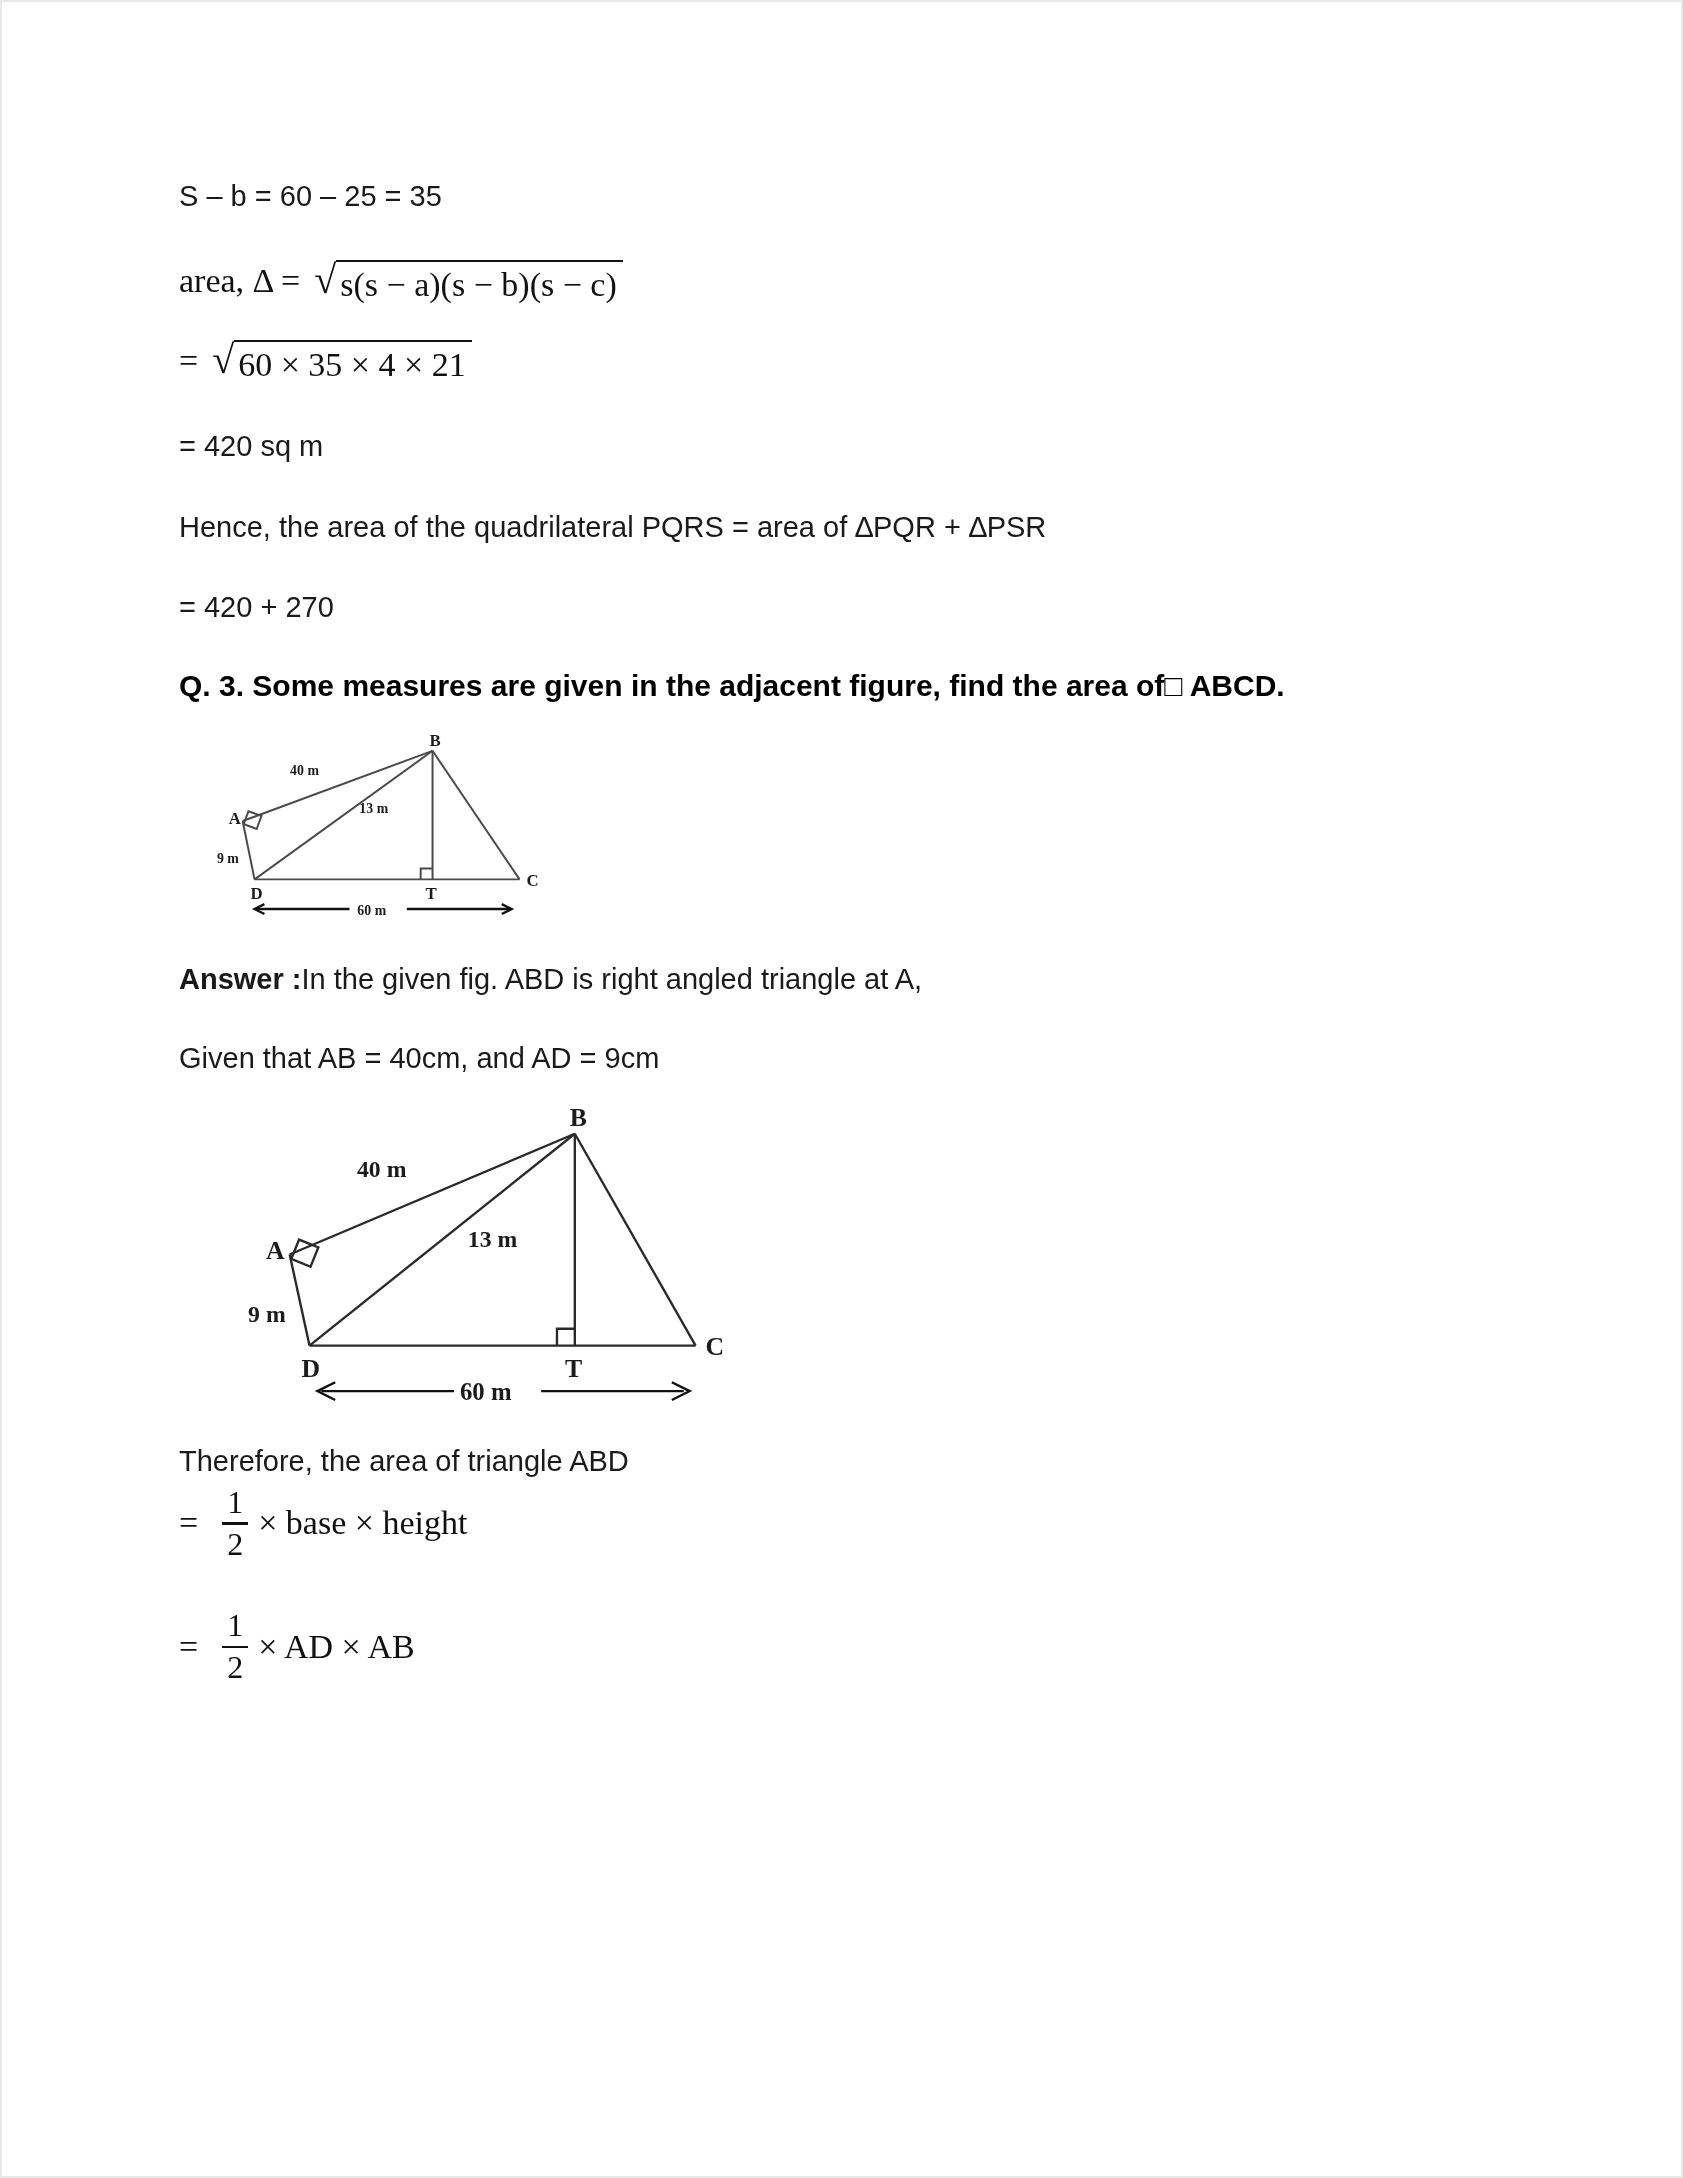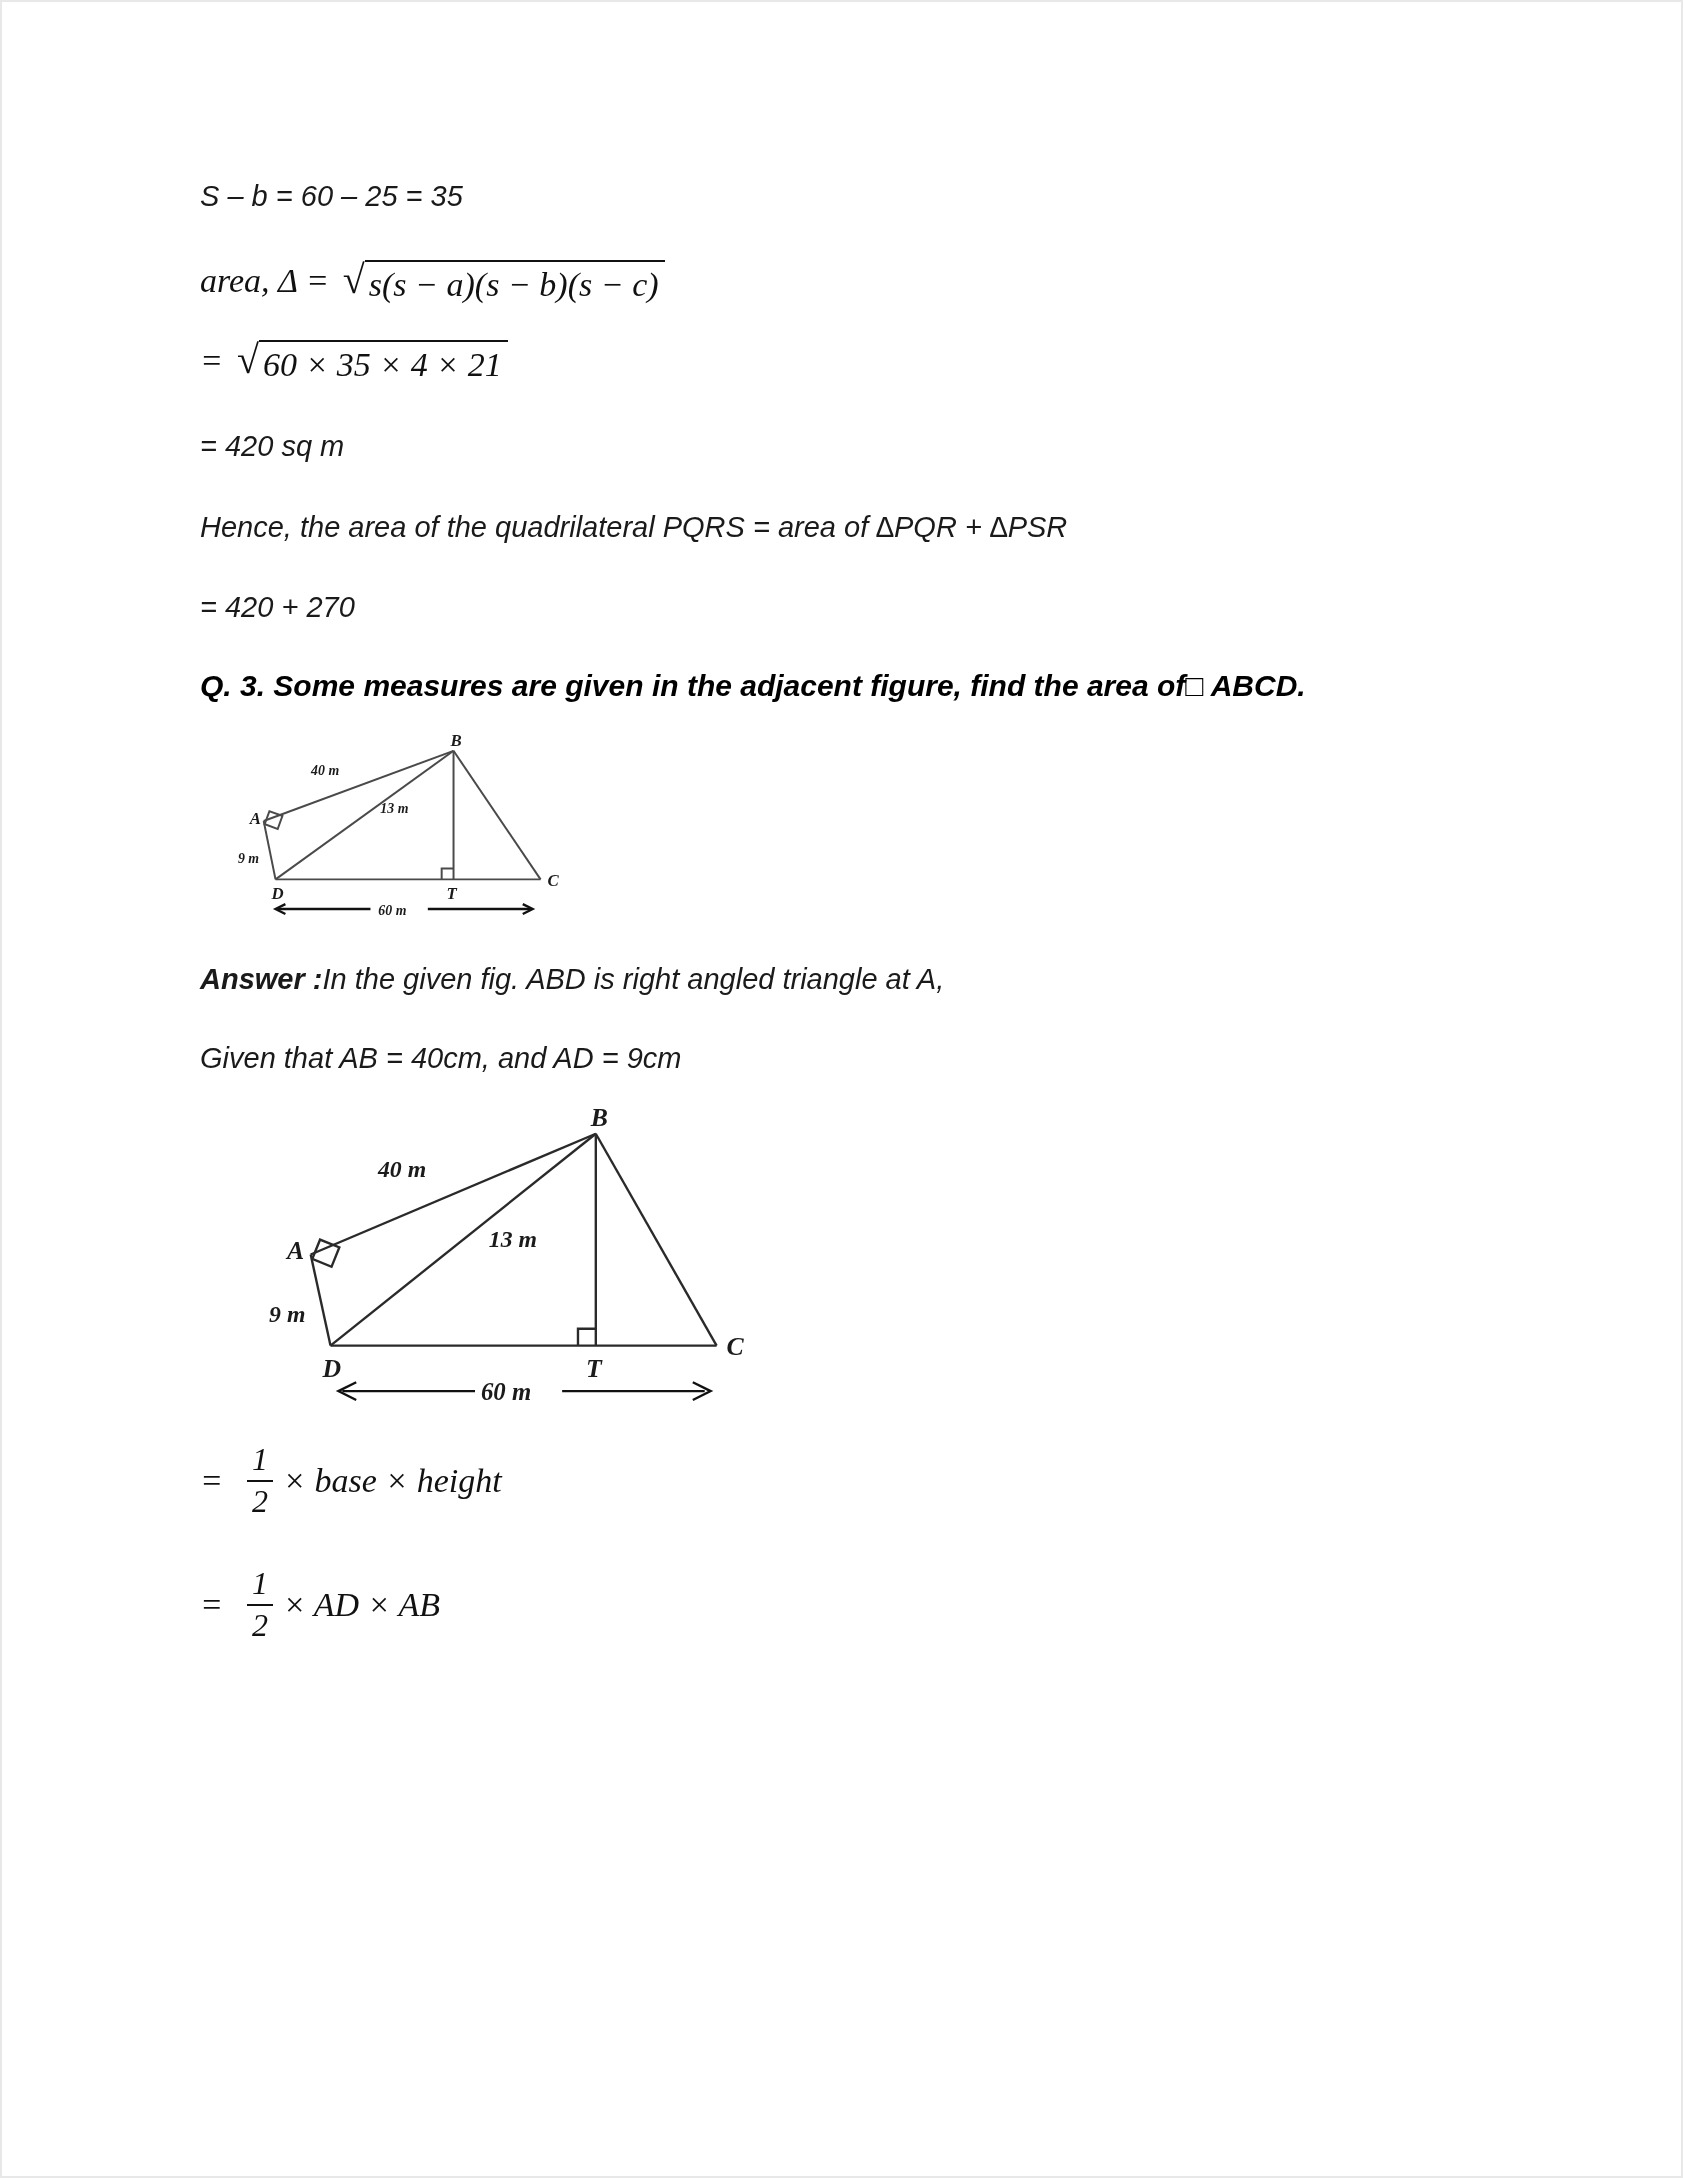--- a/index.html
+++ b/index.html
@@ -21,24 +21,23 @@
   .page-frame {
     position: absolute;
     left: 0; top: 0;
     width: 1683px; height: 2178px;
     border: 2px solid #e8e8e8;
     box-sizing: border-box;
     pointer-events: none;
   }
   .content {
     position: absolute;
-    left: 200px;
+    left: 179px;
     top: 178px;
     width: 1277px;
-    font-style: italic;
   }
   .line {
     font-family: "Liberation Sans", sans-serif;
     font-size: 29px;
     line-height: 1.25;
     color: #1a1a1a;
     margin: 0 0 44px 0;
     white-space: pre-wrap;
   }
   .line.bold {
@@ -254,20 +253,21 @@
         <text class="gdim" x="222" y="142" font-size="24">13 m</text>
 
         <line class="arrowline" x1="74" y1="288" x2="208" y2="288" stroke-width="3"></line>
         <polyline class="arrowline" points="88,279 70,288 88,297" stroke-width="3"></polyline>
         <line class="arrowline" x1="296" y1="288" x2="440" y2="288" stroke-width="3"></line>
         <polyline class="arrowline" points="428,279 446,288 428,297" stroke-width="3"></polyline>
         <text class="gdim" x="214" y="297" font-size="25">60 m</text>
       </svg>
     </div>
 
+    <p class="line" style="margin-bottom:6px;">Therefore, the area of triangle ABD</p>
 
     <div class="mathline" style="margin-bottom:48px;">
       <span class="lead">=</span>
       <span class="frac">
         <span class="num">1</span>
         <span class="bar"></span>
         <span class="den">2</span>
       </span>
       <span>×  base  ×  height</span>
     </div>

